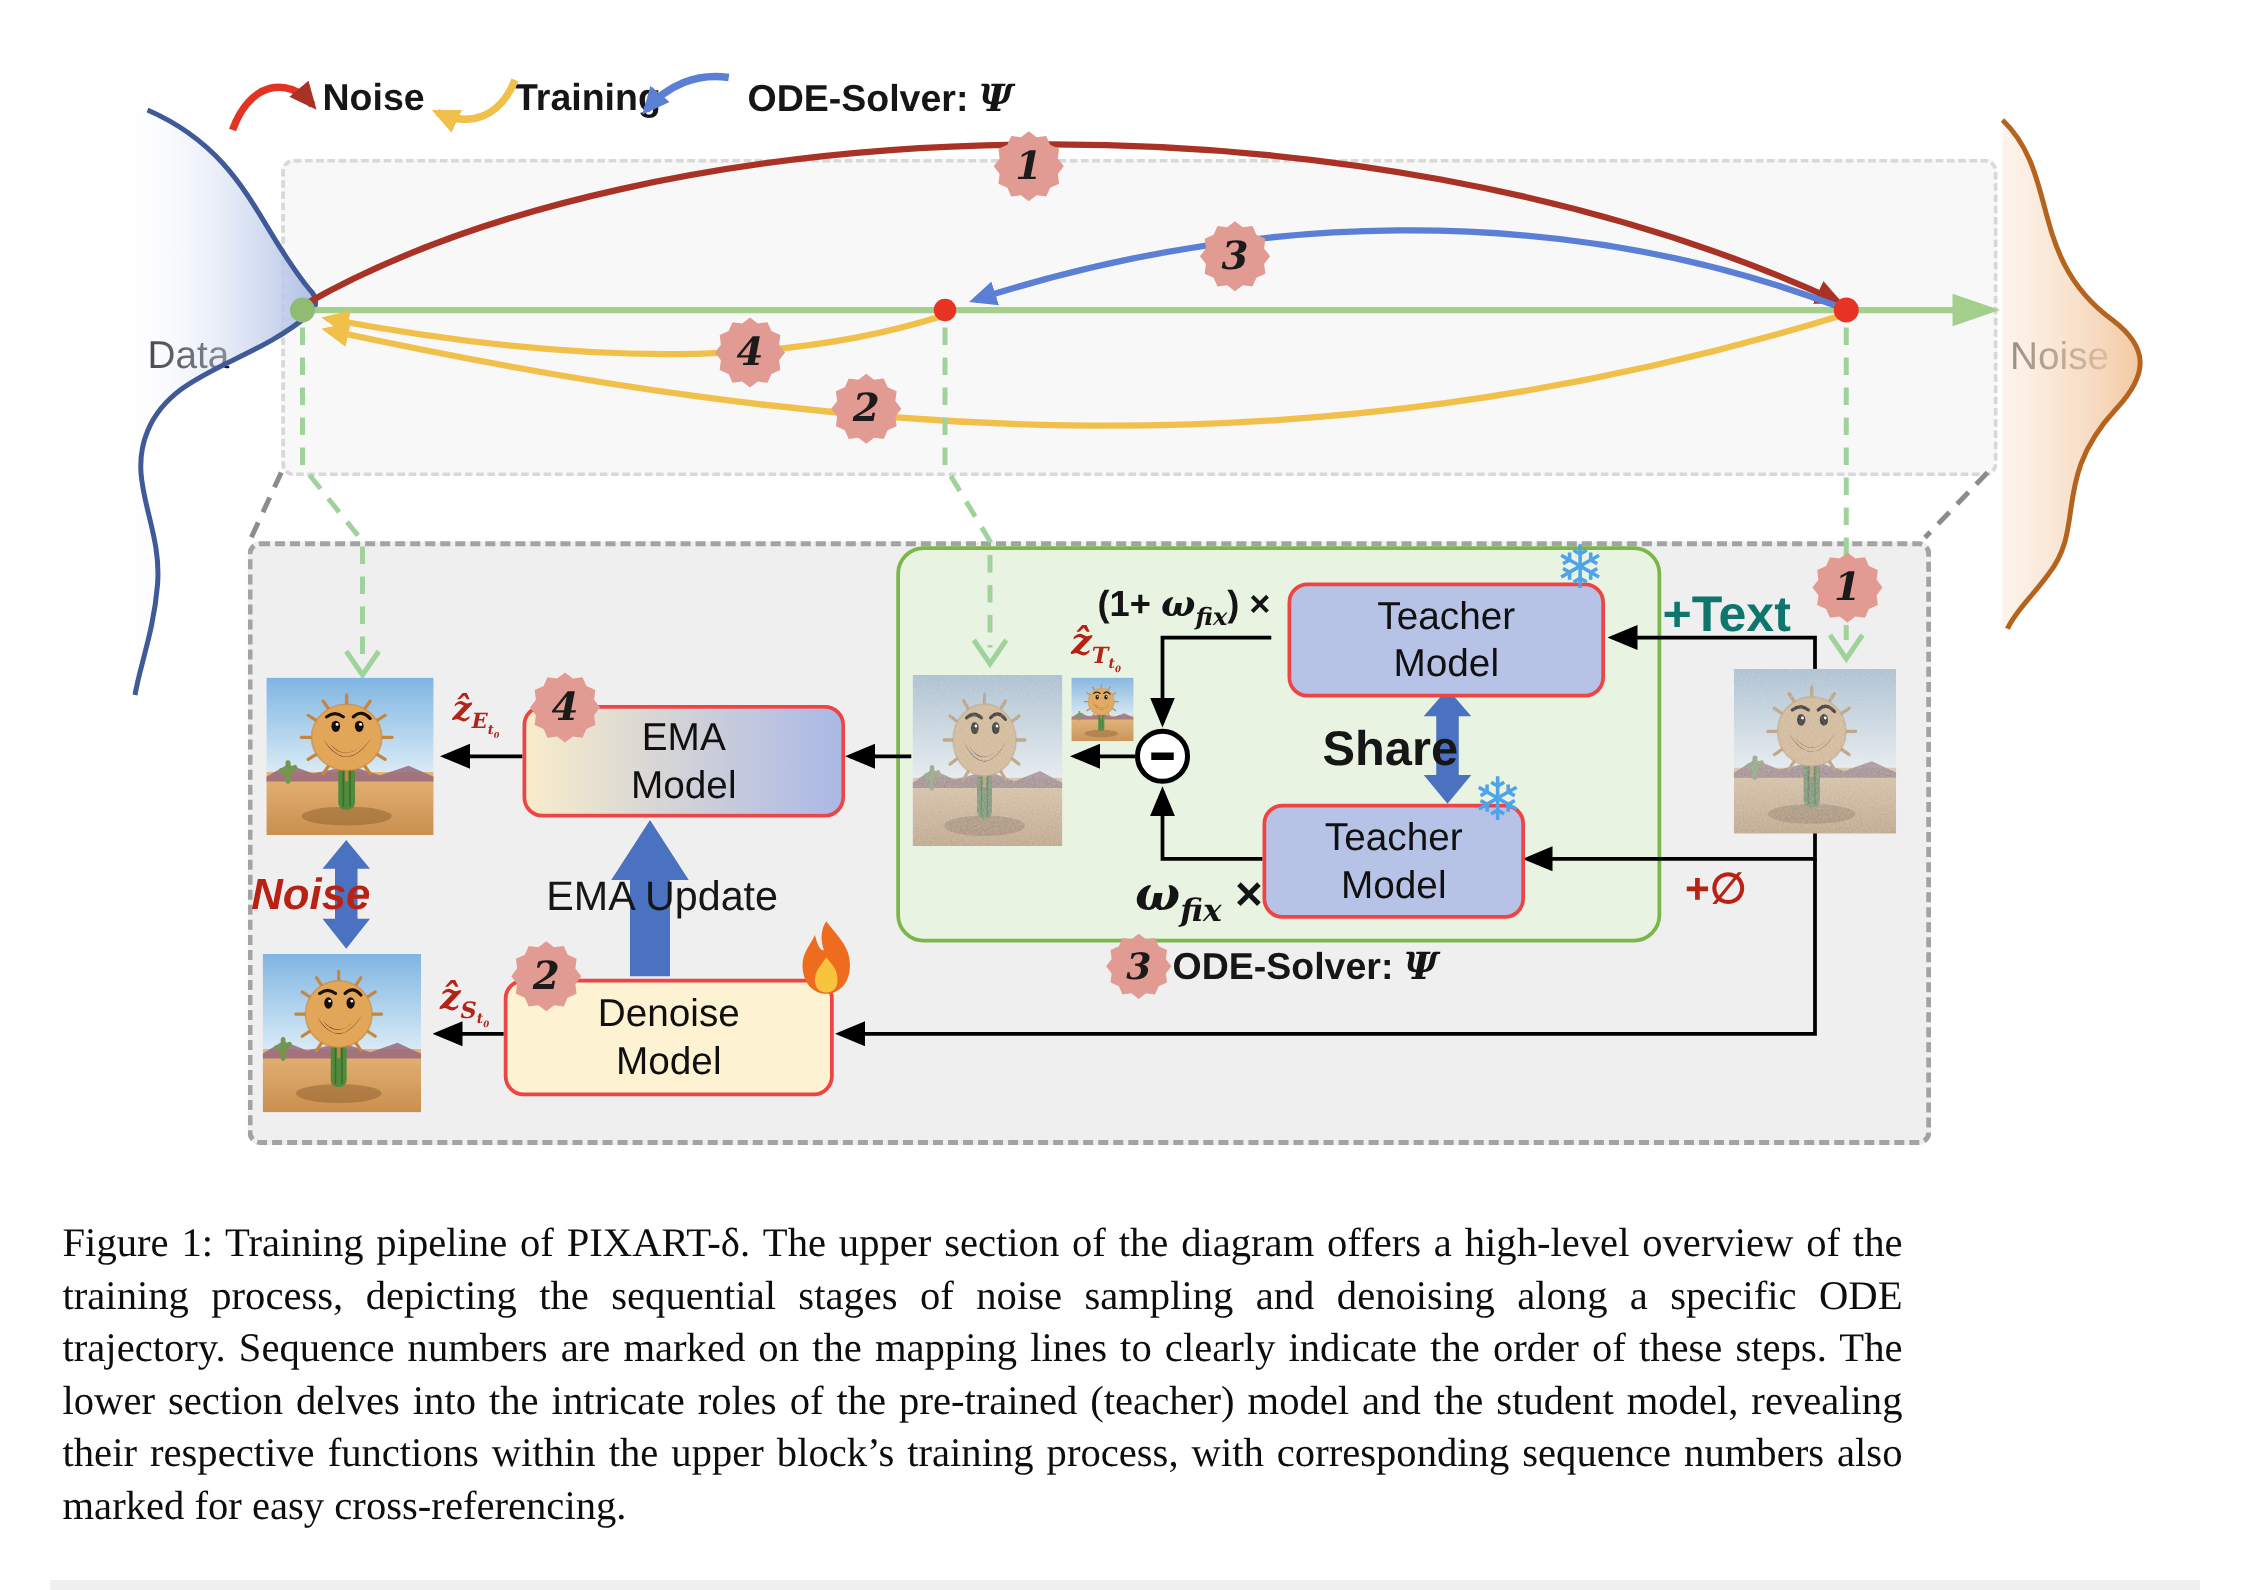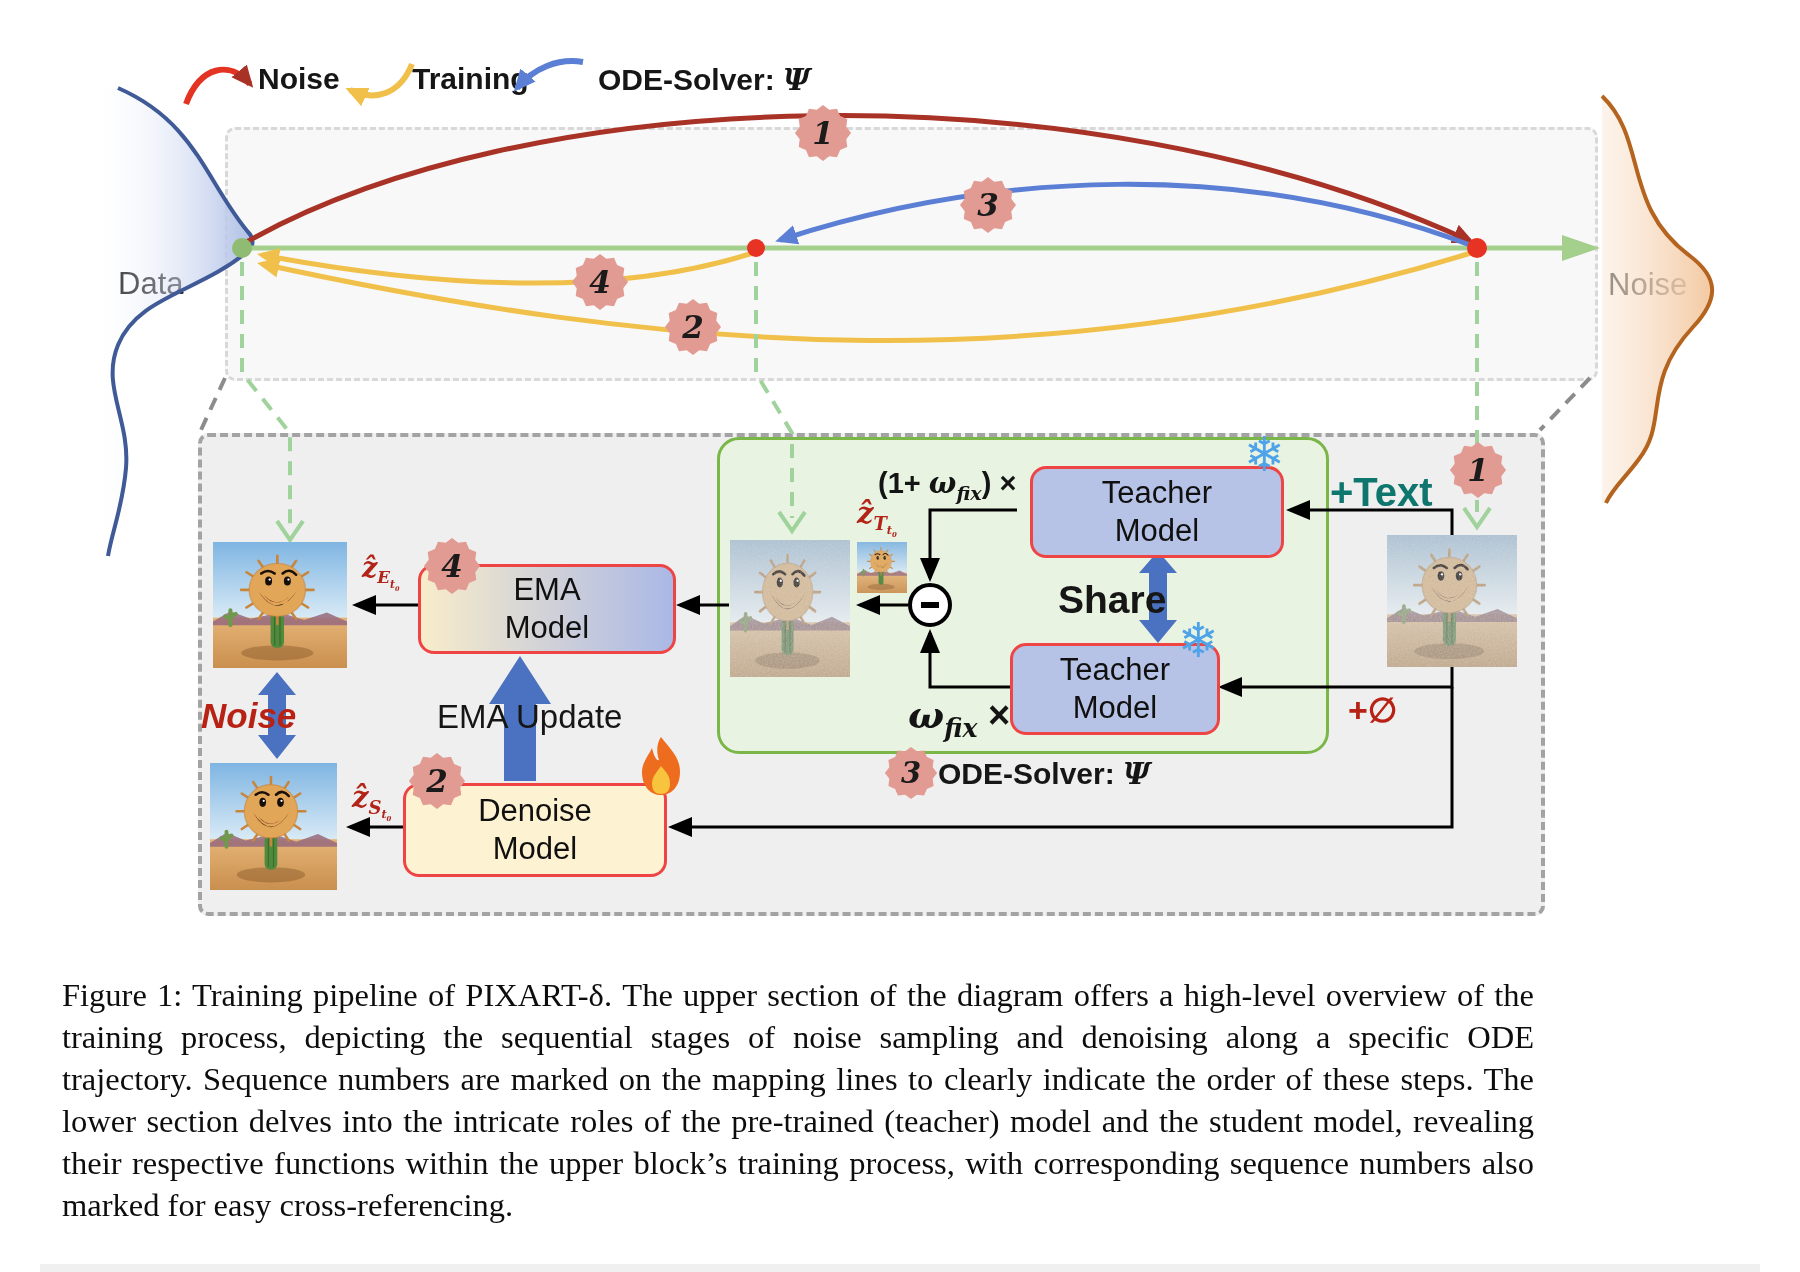--- a/index.html
+++ b/index.html
@@ -20,21 +20,21 @@
   .badge{position:absolute;width:58px;height:58px;z-index:8;}
   .badge svg{position:absolute;left:0;top:0;}
   .badge span{position:absolute;left:0;top:0;width:58px;height:58px;display:flex;align-items:center;
     justify-content:center;font-family:"DejaVu Serif",serif;font-style:italic;font-weight:bold;
     font-size:31px;color:#1b1b1b;}
   .scene{position:absolute;z-index:6;}
   .scene svg{display:block;width:100%;height:100%;}
   .noisy svg{filter:saturate(.5) contrast(.82) brightness(1.12);}
   .snow{position:absolute;z-index:7;color:#4fa3e8;font-size:48px;line-height:1;
         font-family:"DejaVu Sans",sans-serif;}
-  #caption{position:absolute;left:62px;top:974px;width:1472px;
+  #caption{position:absolute;left:50px;top:974px;width:1472px;
      font-family:"Liberation Serif",serif;font-size:32.5px;line-height:42px;color:#0d0d0d;
      text-align:justify;}
   .greensub sub{font-size:.62em;line-height:0;}
 </style>
 </head>
 <body>
 
 <div id="page">
 
   <svg width="0" height="0" style="position:absolute" aria-hidden="true">

